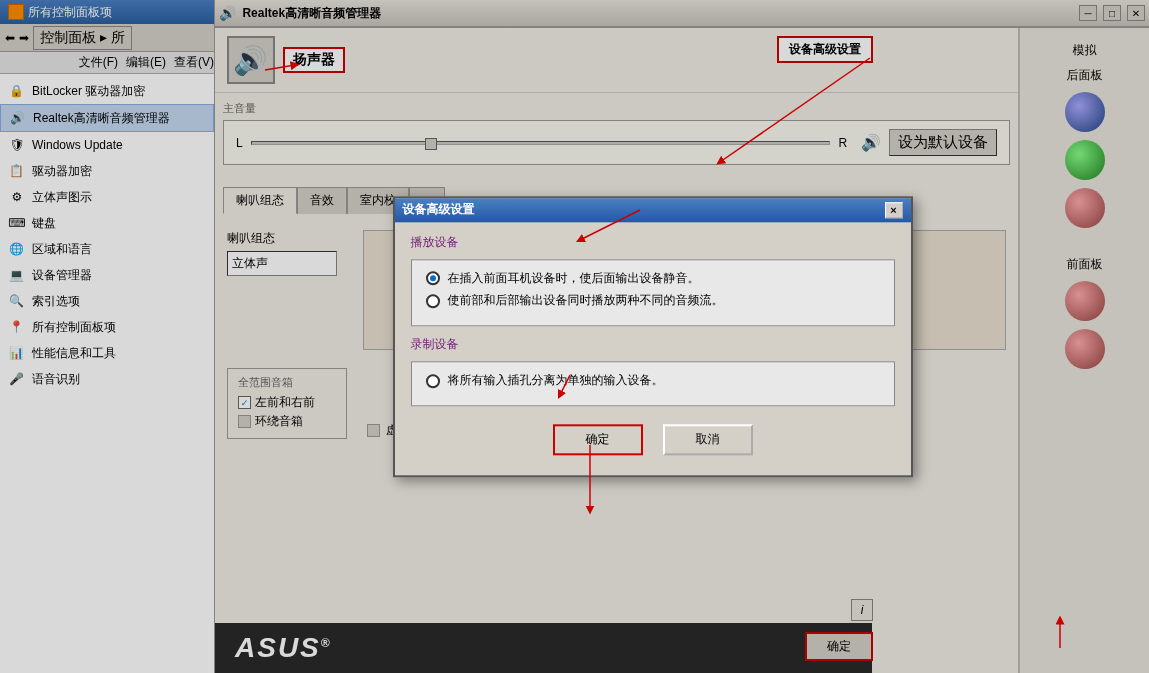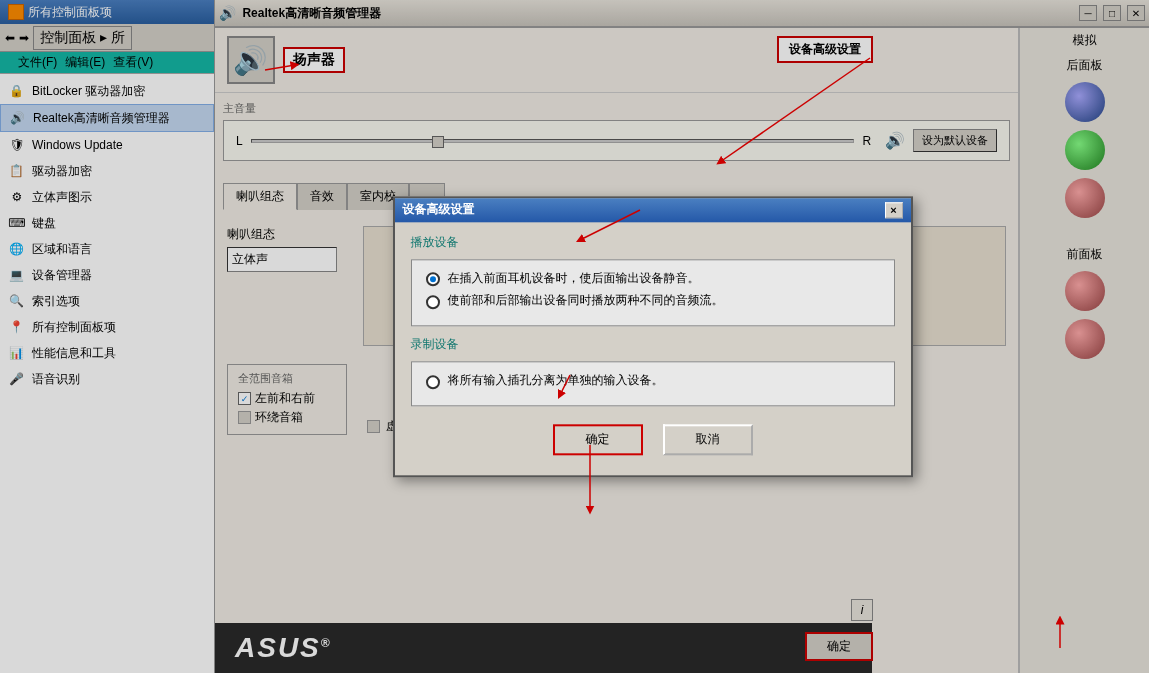--- a/index.html
+++ b/index.html
@@ -39,28 +39,29 @@
       height: 28px;
     }
     .toolbar-icon-box {
       background: #d4d0c8;
       border: 1px solid #888;
       padding: 2px 6px;
       font-size: 14px;
       cursor: pointer;
     }
     .left-menu-bar {
-      background: #14b8a6;
+      background: #e5e5e5;
       border-bottom: 1px solid #aaa;
-      padding: 2px 18px;
+      padding: 2px 0;
       display: flex;
       gap: 8px;
       font-size: 12px;
       height: 22px;
       align-items: center;
+      justify-content: flex-end;
     }
     .left-menu-bar span { cursor: pointer; }
     .left-heading {
       padding: 10px 10px 6px 10px;
       font-size: 13px;
       font-weight: bold;
       color: #003399;
     }
     .left-items {
       padding: 4px 0;
@@ -124,21 +125,21 @@
       border-right: 1px solid #bbb;
       position: relative;
     }
     .realtek-right {
       width: 130px;
       background: #e8e4dc;
       border-left: 1px solid #bbb;
       display: flex;
       flex-direction: column;
       align-items: center;
-      padding: 0 0;
+      padding: 10px 0;
     }
 
     
     .speaker-area {
       display: flex;
       align-items: center;
       padding: 8px 12px;
       gap: 8px;
       border-bottom: 1px solid #ccc;
     }
@@ -217,21 +218,21 @@
       left: 30%;
       top: -4px;
       width: 12px; height: 12px;
       background: #d4d0c8;
       border: 1px solid #666;
     }
     .set-default-btn {
       padding: 3px 8px;
       background: #d4d0c8;
       border: 1px outset #888;
-      font-size: 11px;
+      font-size: 15px;
       cursor: pointer;
     }
 
     
     .speaker-config {
       display: flex;
       gap: 16px;
       margin-top: 6px;
     }
     .config-left {
@@ -377,31 +378,31 @@
       font-size: 11px;
       cursor: pointer;
       color: #000;
       font-weight: bold;
     }
     .modal-body {
       padding: 12px 16px;
     }
     .modal-section-title {
       font-size: 12px;
-      color: #0f766e;
+      color: #701a75;
       margin-bottom: 8px;
     }
     .modal-section-box {
       border: 1px solid #888;
       padding: 10px 14px;
       margin-bottom: 10px;
       background: #e8e8e8;
     }
     .radio-row {
-      display: flex; align-items: flex-end; gap: 8px; margin-bottom: 6px;
+      display: flex; align-items: center; gap: 8px; margin-bottom: 6px;
     }
     .radio-btn {
       width: 14px; height: 14px;
       border: 2px solid #333;
       border-radius: 50%;
       background: #fff;
       margin-top: 1px;
       flex-shrink: 0;
       display: flex; align-items: center; justify-content: center;
     }

